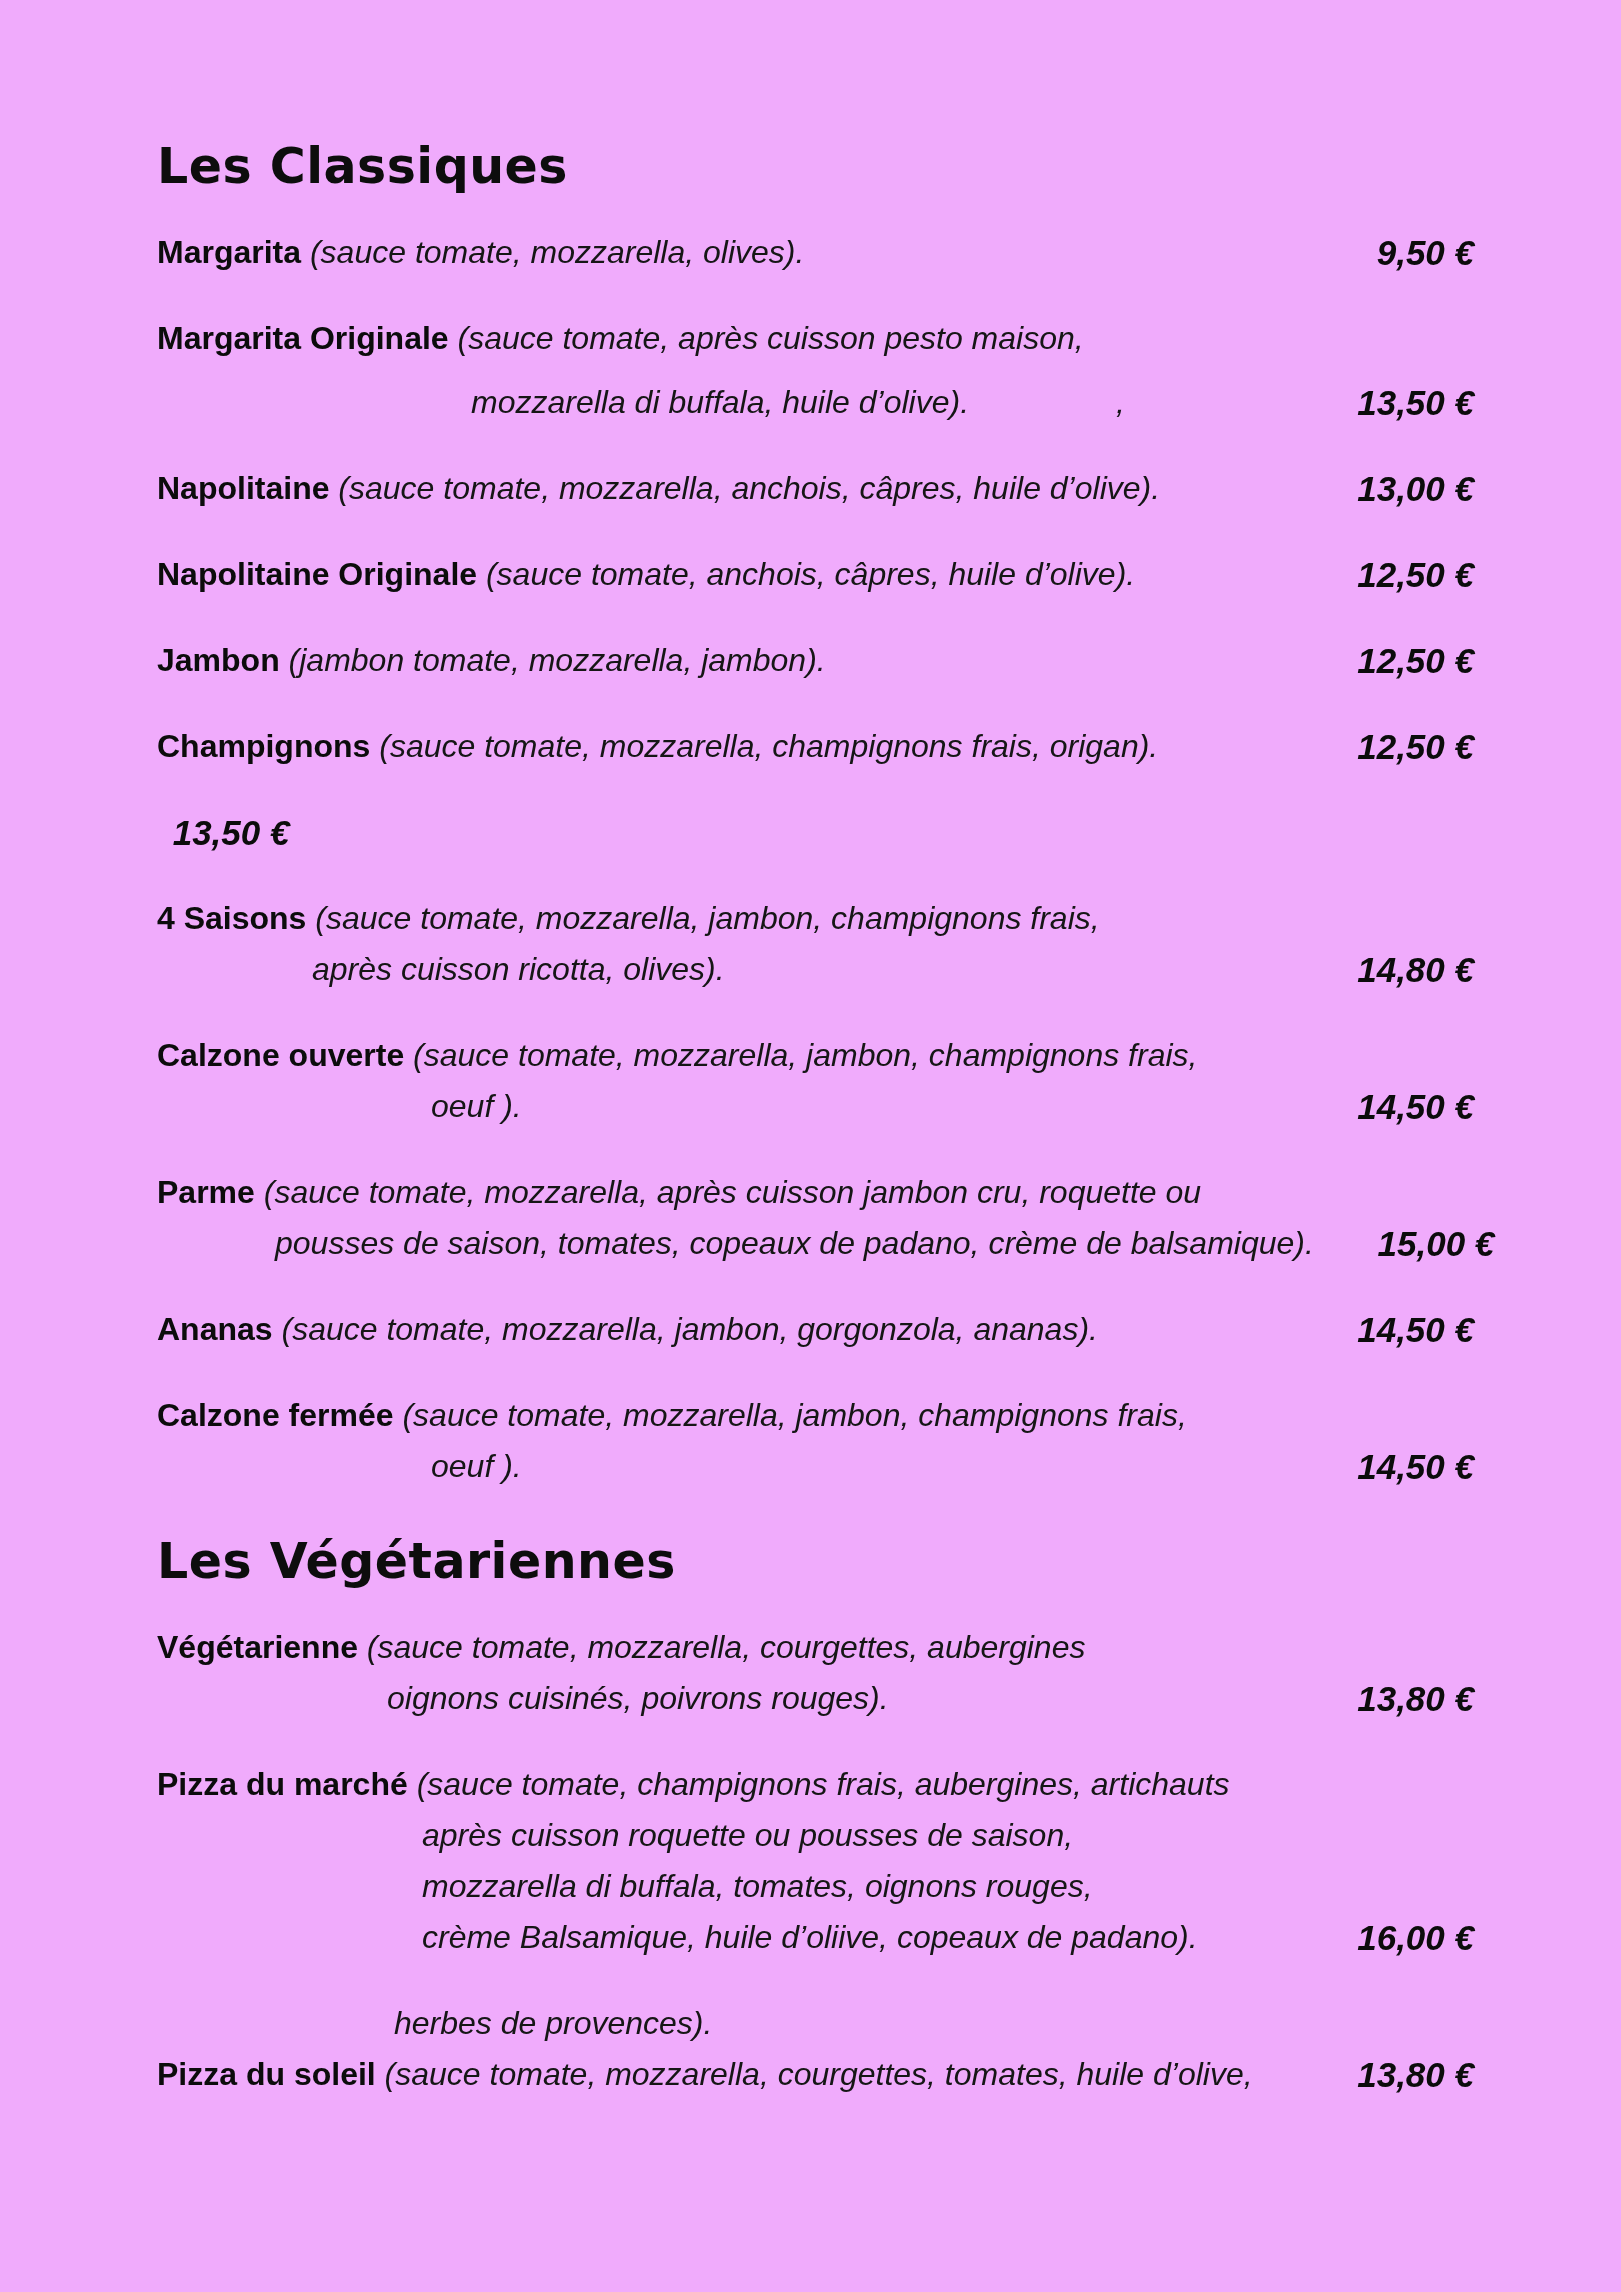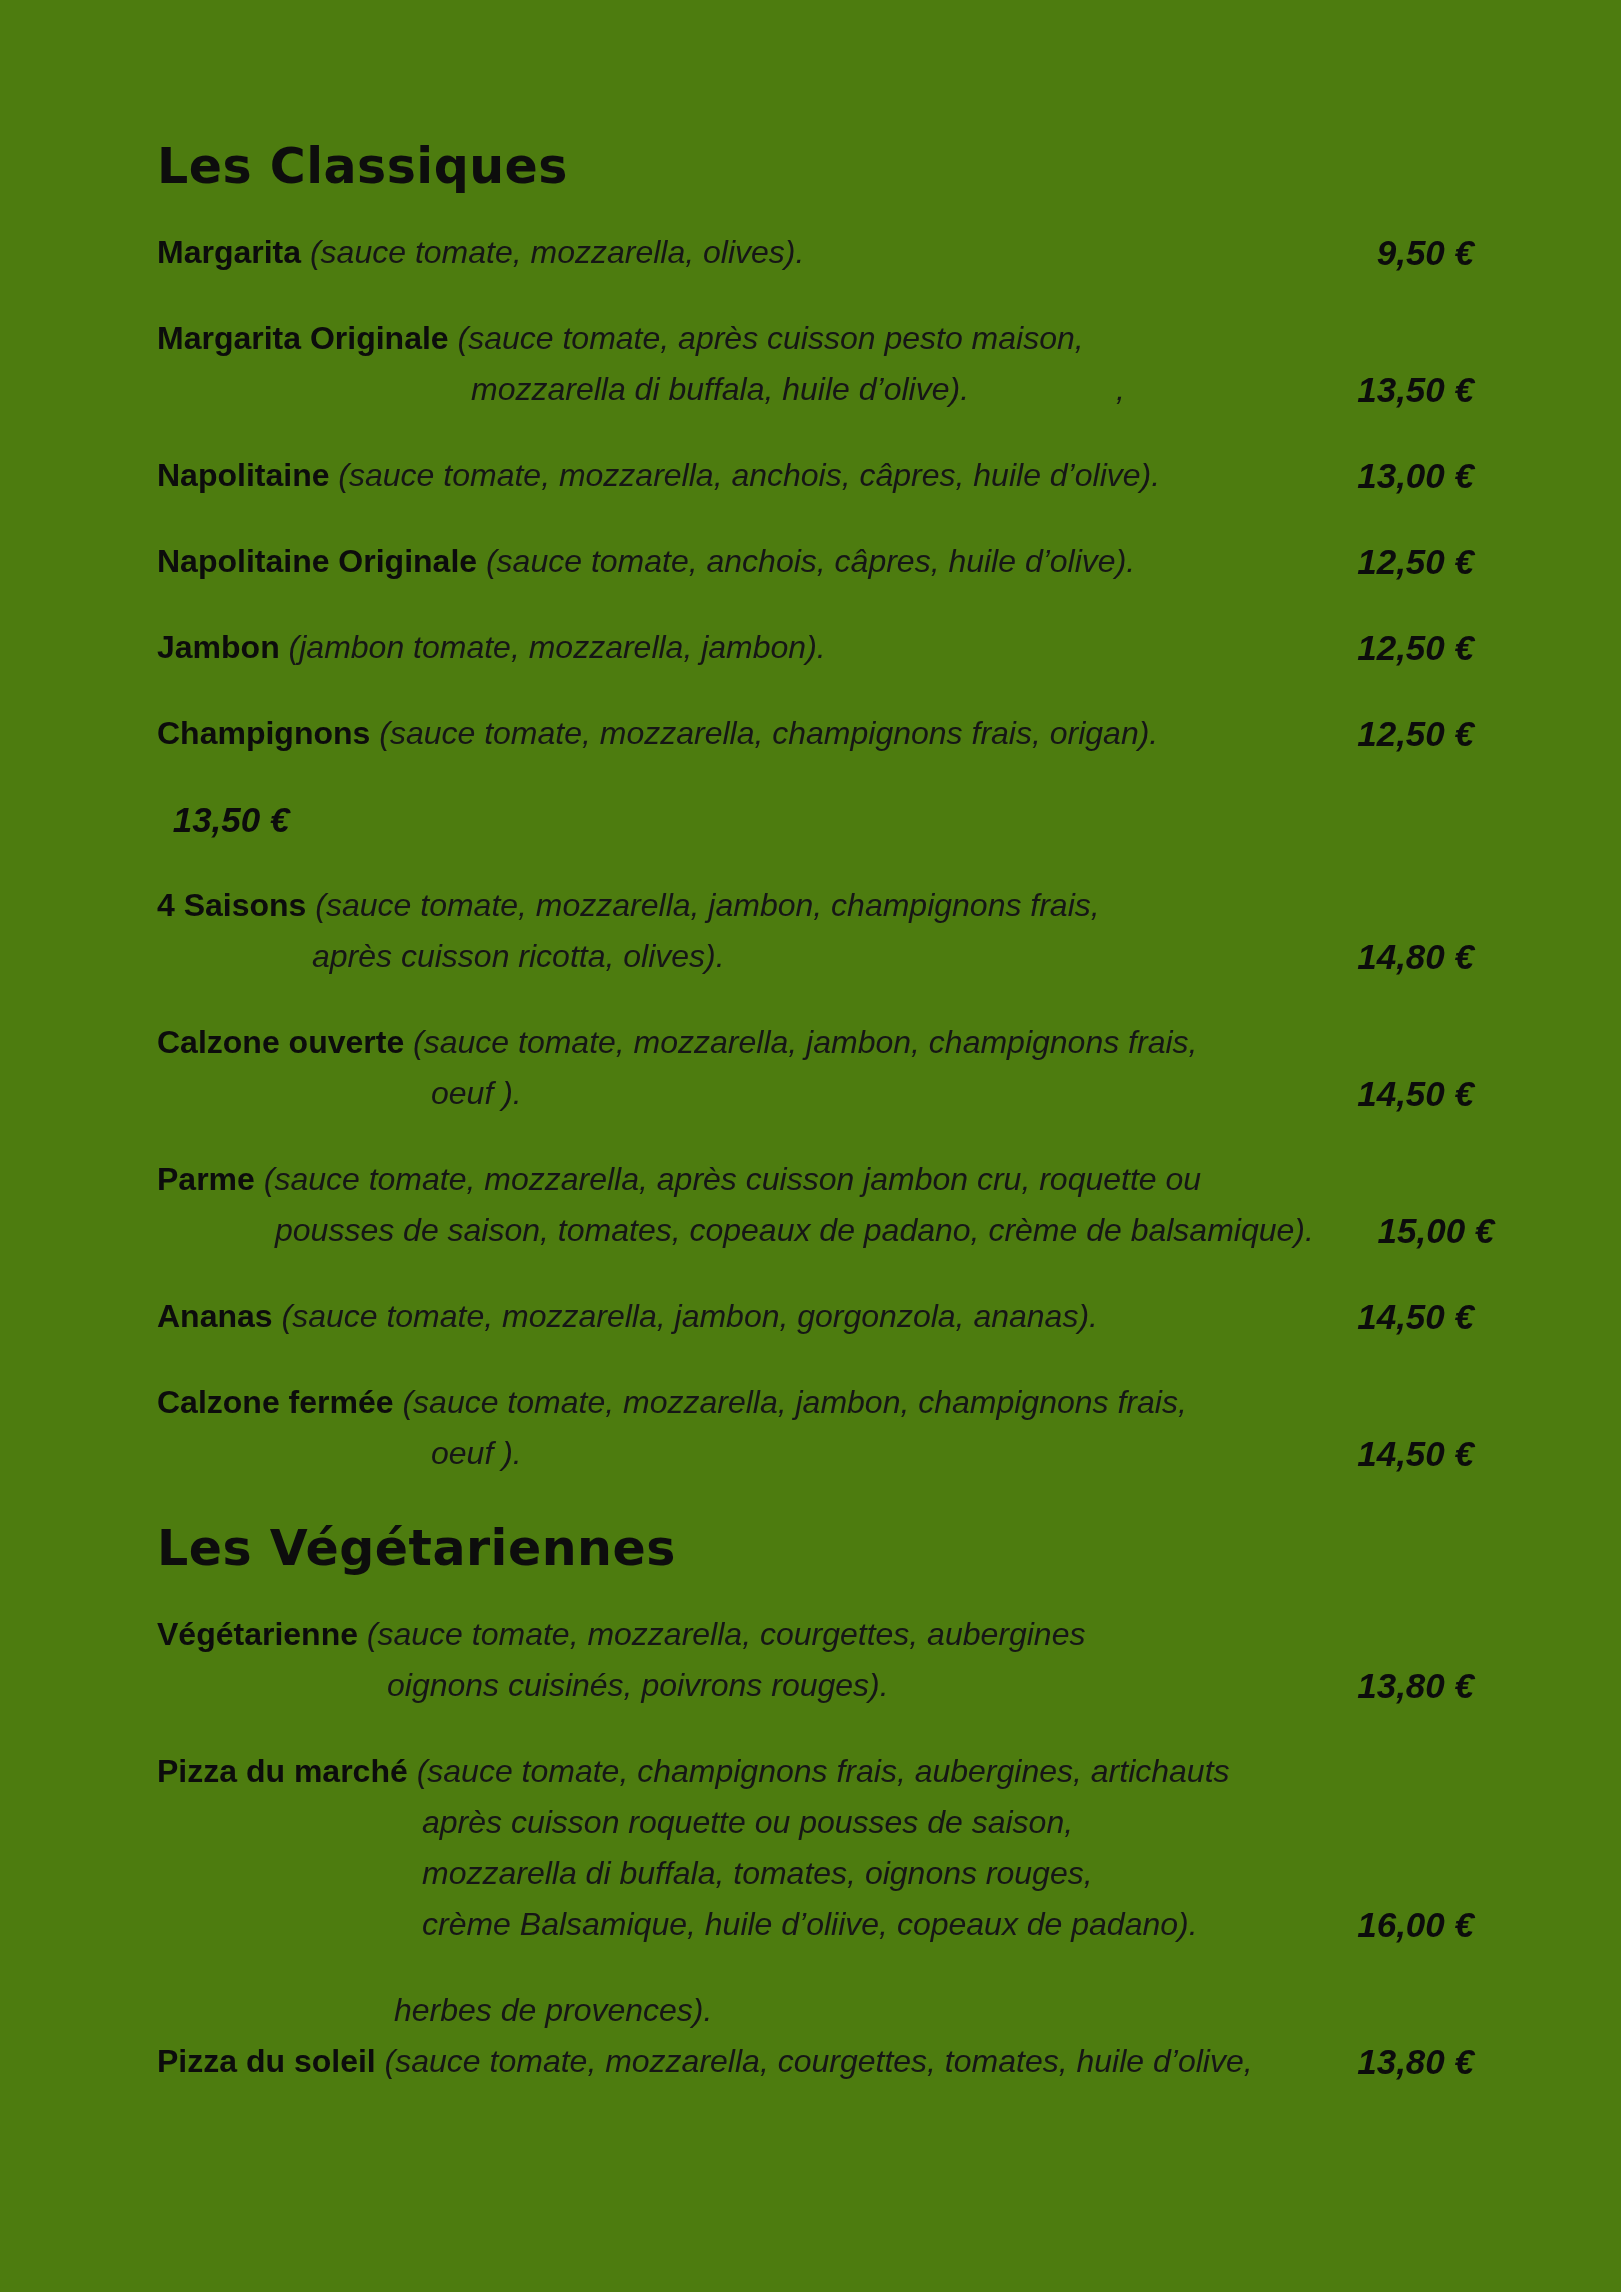--- a/index.html
+++ b/index.html
@@ -1,21 +1,21 @@
 <!DOCTYPE html>
 <html><head>
 <meta charset="utf-8">
 <style>
   html,body{margin:0;padding:0;background:#ffffff;}
   .page{
     position:relative;
     width:1621px;height:2293px;
     box-sizing:border-box;
     padding:137px 147px 0 157px;
-    background:#4d7c0f;
+    background:#f0abfc;
     color:#141414;
     overflow:hidden;
   }
   .section-title{
     font-family:"DejaVu Sans",sans-serif;
     font-weight:700;
     font-size:49px;
     line-height:59px;
     letter-spacing:0.5px;
     margin:0 0 31px 0;
@@ -73,21 +73,21 @@
       </div>
       <div class="item-price">9,50 €</div>
     </div>
 
     <div class="item">
       <div class="item-text">
         <div class="line">
           <span class="item-name">Margarita Originale</span>
           <span>(sauce tomate, après cuisson pesto maison,</span>
         </div>
-        <div class="line" style="padding-left:314px;">
+        <div class="line" style="padding-left:314px;margin-top:13px;">
           <span>mozzarella di buffala, huile d’olive).</span><span class="stray">,</span>
         </div>
       </div>
       <div class="item-price">13,50 €</div>
     </div>
 
     <div class="item">
       <div class="item-text">
         <div class="line">
           <span class="item-name">Napolitaine</span>

